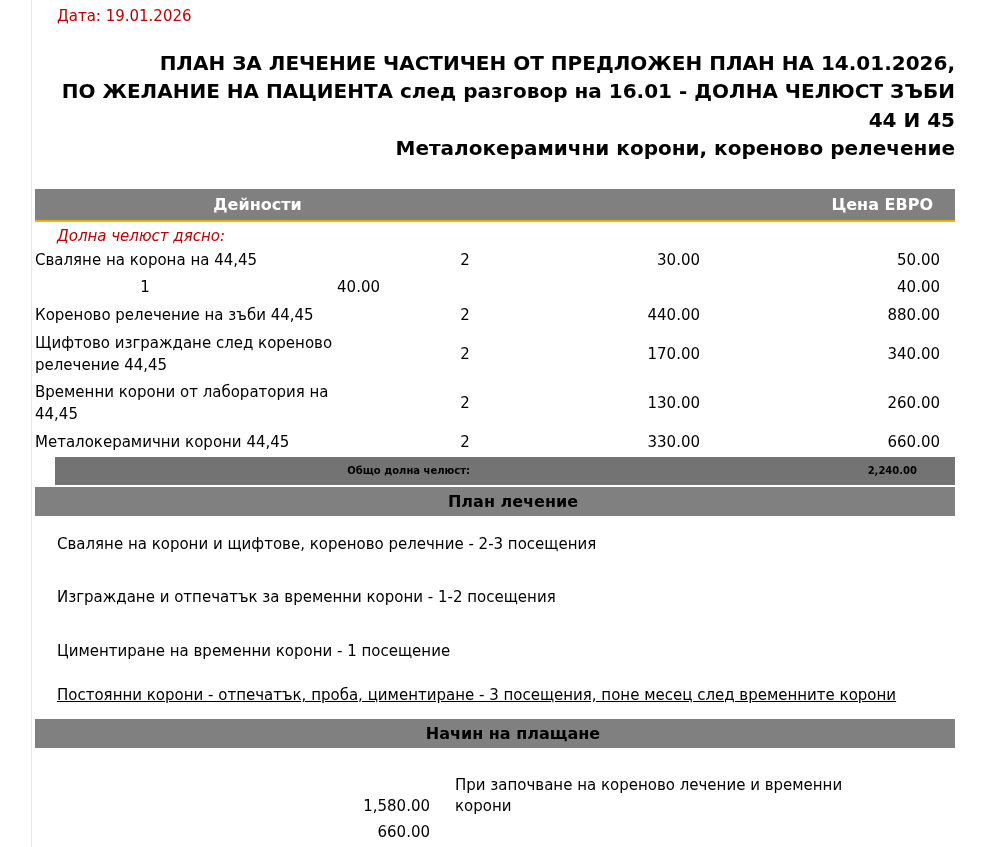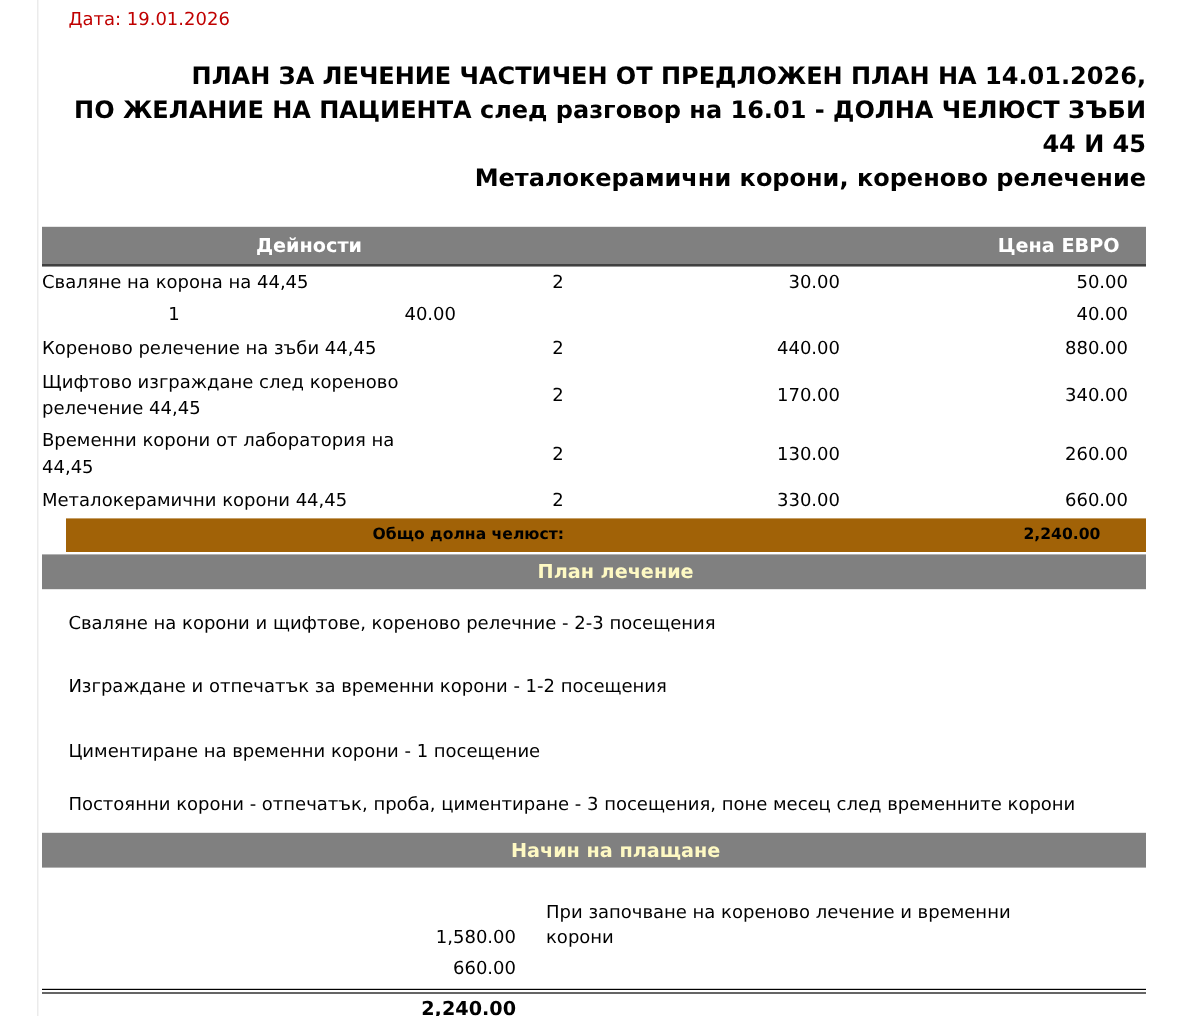--- a/index.html
+++ b/index.html
@@ -15,49 +15,49 @@
   .left-line { position: absolute; left: 31px; top: 0; bottom: 0; width: 1px; background: #e7e7e7; }
   .content { padding: 0 34px 0 35px; position: relative; }
 
   .date { margin: 7px 0 0 22px; color: #c00000; font-size: 15px; }
 
   .title { margin-top: 24px; text-align: right; font-weight: bold; font-size: 20px; line-height: 1.42; }
 
   .thead {
     margin-top: 26px; height: 33px; display: flex; align-items: center;
     background: #808080; color: #fff; font-weight: bold; font-size: 16px;
-    border-bottom: 2px solid #404040;
+    border-bottom: 2px solid #eab308;
   }
   .thead .h1 { width: 445px; text-align: center; }
   .thead .h2 { flex: 1; text-align: right; padding-right: 22px; }
 
   .section-label { margin: 5px 0 2px 22px; color: #c00000; font-style: italic; font-size: 15px; }
 
   .trow { display: flex; align-items: center; padding: 3px 0; font-size: 15px; line-height: 1.45; }
   .trow .c1 { width: 320px; }
   .trow .c2 { width: 220px; text-align: center; }
   .trow .c3 { width: 125px; text-align: right; }
   .trow .c4 { flex: 1; text-align: right; padding-right: 15px; }
 
   .total-row {
-    margin-left: 20px; background: #a16207; height: 28px;
-    display: flex; align-items: center; font-weight: bold; font-size: 13px;
+    margin-left: 20px; background: #737373; height: 28px;
+    display: flex; align-items: center; font-weight: bold; font-size: 10px;
   }
   .total-row .tl { width: 415px; text-align: right; }
   .total-row .tv { flex: 1; text-align: right; padding-right: 38px; }
 
   .gray-bar {
-    height: 29px; background: #808080; color: #fef9c3; font-weight: bold;
+    height: 29px; background: #808080; color: #000000; font-weight: bold;
     font-size: 16px; text-align: center; line-height: 29px; margin-top: 2px; padding-left: 36px;
   }
 
   .plan { padding: 18px 0 0 22px; font-size: 15px; }
   .plan-item { margin-bottom: 32px; line-height: 1.45; max-width: 860px; }
   .plan-item:nth-child(3) { margin-bottom: 22px; }
-  .plan-item:last-child { margin-bottom: 12px; }
+  .plan-item:last-child { margin-bottom: 12px; text-decoration: underline; }
 
   .pay { margin-top: 25px; font-size: 15px; }
   .pay-row { display: flex; align-items: flex-end; padding: 2px 0; line-height: 1.45; }
   .pay-amount { width: 395px; text-align: right; }
   .pay-desc { margin-left: 25px; width: 430px; }
 
   .pay-total-rule { border-top: 4px double #000; margin-top: 3px; }
   .pay-total { display: flex; align-items: center; padding-top: 3px; font-weight: bold; font-size: 16px; }
   .pay-total .pay-desc { font-weight: bold; }
 </style>
@@ -74,20 +74,21 @@
     <div>ПЛАН ЗА ЛЕЧЕНИЕ ЧАСТИЧЕН ОТ ПРЕДЛОЖЕН ПЛАН НА 14.01.2026,</div>
     <div>ПО ЖЕЛАНИЕ НА ПАЦИЕНТА след разговор на 16.01 -  ДОЛНА ЧЕЛЮСТ ЗЪБИ 44 И 45</div>
     <div>Металокерамични корони, кореново релечение</div>
   </div>
 
   <div class="thead">
     <div class="h1">Дейности</div>
     <div class="h2">Цена ЕВРО</div>
   </div>
 
+  <div class="section-label">Долна челюст дясно:</div>
 
   <div>
     <div class="trow">
       <div class="c1">Сваляне на корона на 44,45</div>
       <div class="c2">2</div>
       <div class="c3">30.00</div>
       <div class="c4">50.00</div>
     </div>
     <div class="trow">
       <div class="c2">1</div>

